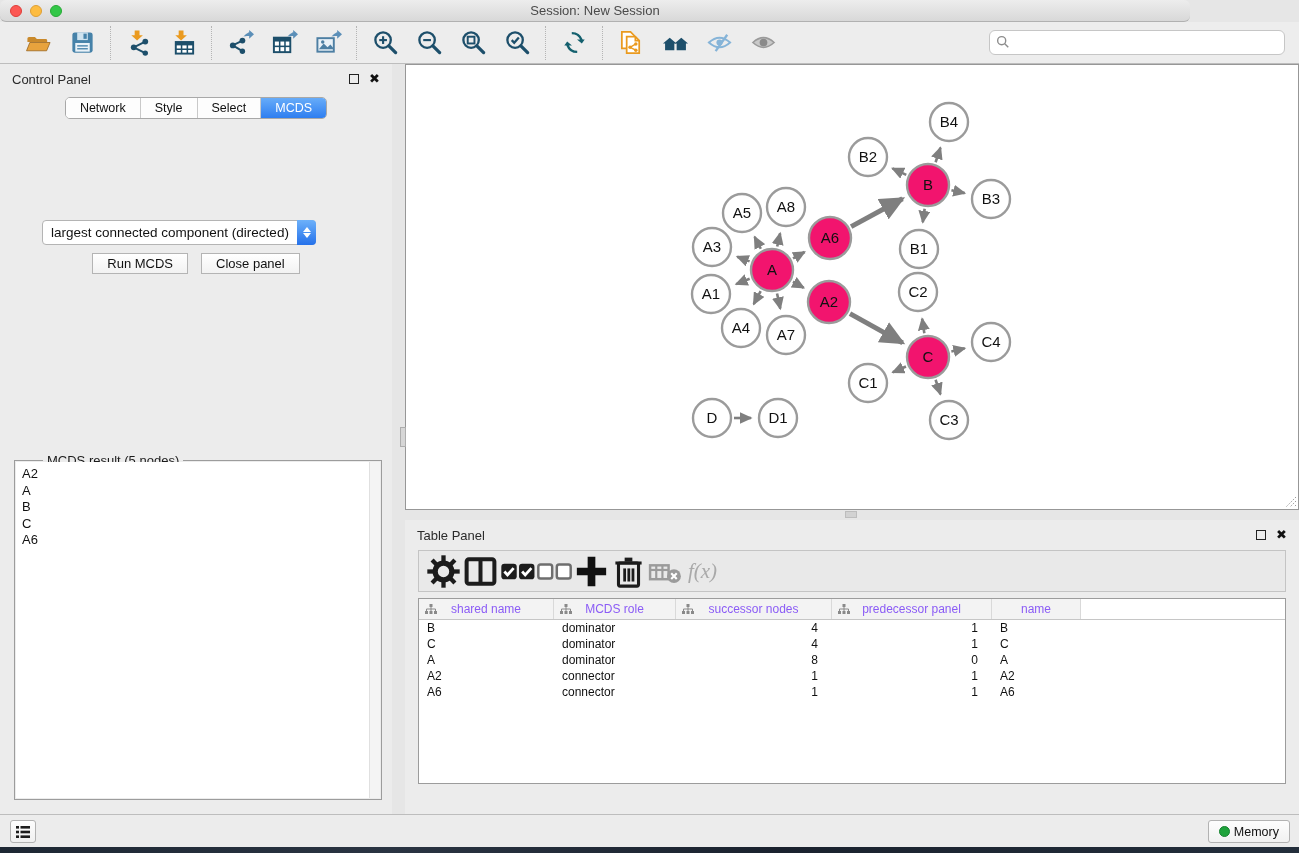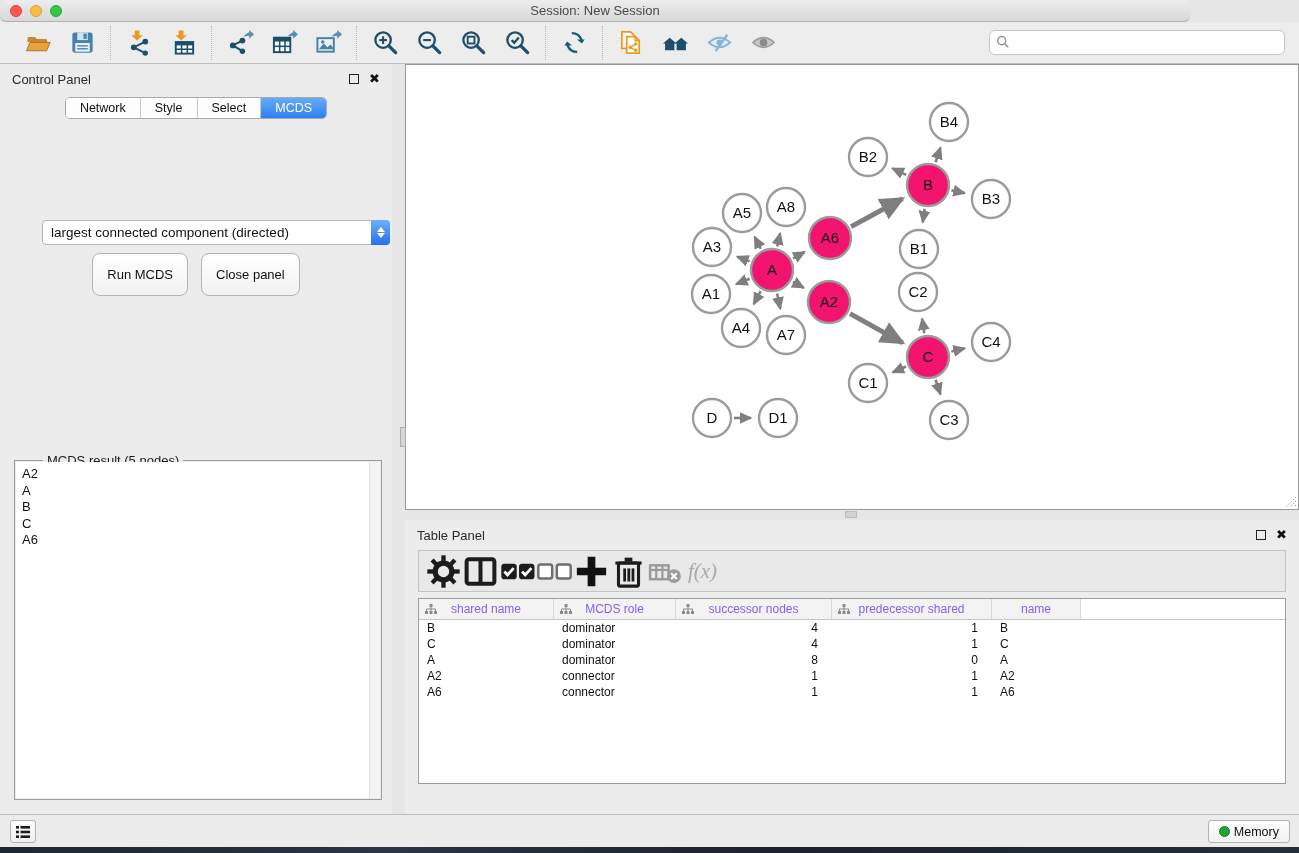--- a/index.html
+++ b/index.html
@@ -39,33 +39,33 @@
   .close-x { font-size:13px; font-weight:bold; color:#111; line-height:10px; }
 
   .seg-tabs { display:flex; justify-content:center; margin-top:3px; }
   .seg { display:flex; border:1px solid #a8a8a8; border-radius:5px; overflow:hidden; background:#fff; }
   .seg .tab { padding:3px 14px; font-size:12.5px; color:#111; background:#fdfdfd;
     border-left:1px solid #c9c9c9; cursor:default; }
   .seg .tab:first-child { border-left:none; }
   .seg .tab.active { background:linear-gradient(#67acf9,#2e7ef0); color:#fff; }
 
   #opt-label { top:134px; left:0; width:392px; text-align:center; font-size:13px; color:#1b1b1b; }
-  #criterion { top:156px; left:42px; width:348px; height:25px; background:#fff;
+  #criterion { top:156px; left:42px; width:274px; height:25px; background:#fff;
     border:1px solid #b4b4b4; border-radius:4px; display:flex; align-items:center; }
   #criterion .val { flex:1; font-size:13.5px; color:#111; padding-left:8px; white-space:nowrap; overflow:hidden; }
   #criterion .stepper { width:19px; height:25px; margin-right:-1px; border-radius:0 4px 4px 0;
     background:linear-gradient(#6db1fa,#2571ea); display:flex; flex-direction:column;
     align-items:center; justify-content:center; gap:1px; }
   .chev { width:0; height:0; border-left:4px solid transparent; border-right:4px solid transparent; }
   .chev.up { border-bottom:5px solid #fff; }
   .chev.down { border-top:5px solid #fff; }
 
   #cp-buttons { top:189px; left:0; width:392px; display:flex; justify-content:center; gap:13px; }
-  .mac-btn { background:linear-gradient(#ffffff,#f2f2f2); border:1px solid #b4b4b4; border-radius:8px;
-    font-size:13px; color:#111; padding:13px 14px; font-family:inherit; }
+  .mac-btn { background:linear-gradient(#ffffff,#f2f2f2); border:1px solid #b4b4b4; border-radius:0;
+    font-size:13px; color:#111; padding:2px 14px; font-family:inherit; }
 
   #result-box { top:396px; left:14px; width:368px; height:340px; border:1px solid #9c9c9c; }
   #result-title { position:absolute; top:-8px; left:6px; background:#ececec; padding:0 4px;
     font-size:13px; color:#1b1b1b;margin-left:22px; }
   #mcds-list { position:absolute; inset:1px; background:#fff; padding:4px 0 0 6px; overflow:hidden; }
   #mcds-list .item { font-size:13px; color:#111; line-height:16.5px; }
   #mcds-scroll { position:absolute; top:1px; right:1px; bottom:1px; width:11px;
     background:#f4f4f4; border-left:1px solid #e0e0e0; }
 
   
@@ -529,21 +529,21 @@
         <div class="th" style="width: 160px;">
           <svg width="12" height="11" viewBox="0 0 12 11">
             <g fill="#8a8a8a">
               <rect x="4.5" y="0" width="3" height="3"></rect>
               <rect x="0" y="7" width="3" height="3"></rect>
               <rect x="4.5" y="7" width="3" height="3"></rect>
               <rect x="9" y="7" width="3" height="3"></rect>
             </g>
             <path d="M6 3v2M1.5 7V5h9v2M6 5v2" stroke="#8a8a8a" fill="none" stroke-width="1"></path>
           </svg>
-          <span>predecessor shared</span>
+          <span>predecessor panel</span>
         </div>
         <div class="th" style="width: 89px;">
           <span>name</span>
         </div>
         <div class="th th-fill"></div>
       </div>
     <div id="tbl-body">
         <div class="tr">
           <div class="td" style="width: 135px;">B</div>
           <div class="td" style="width: 122px;">dominator</div>

